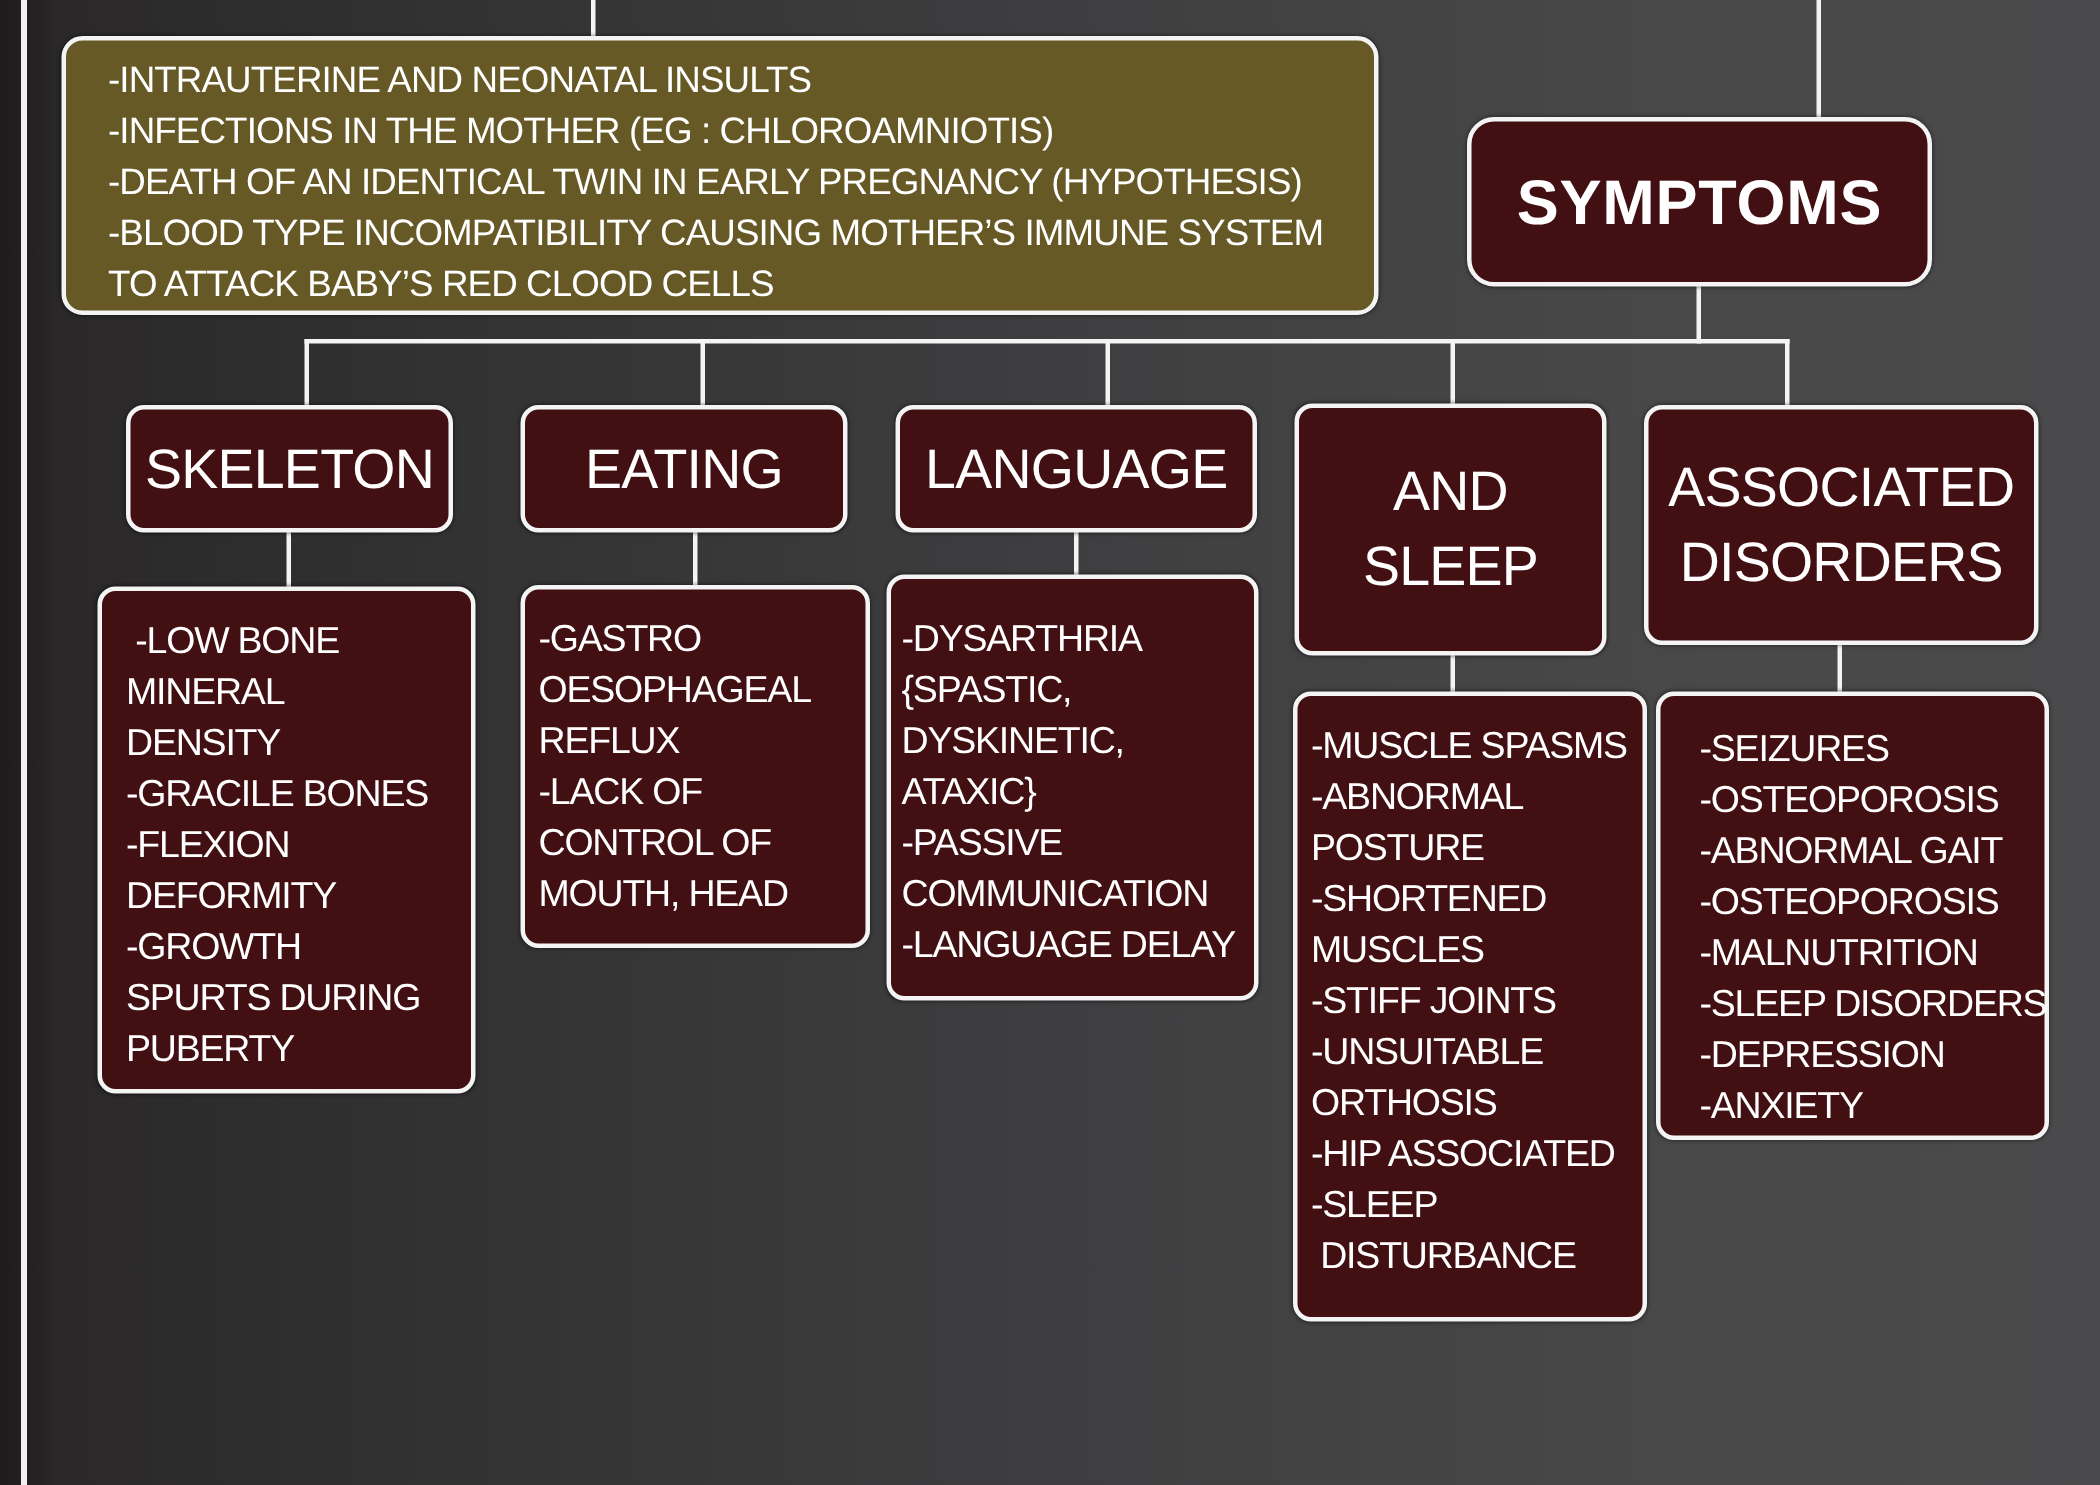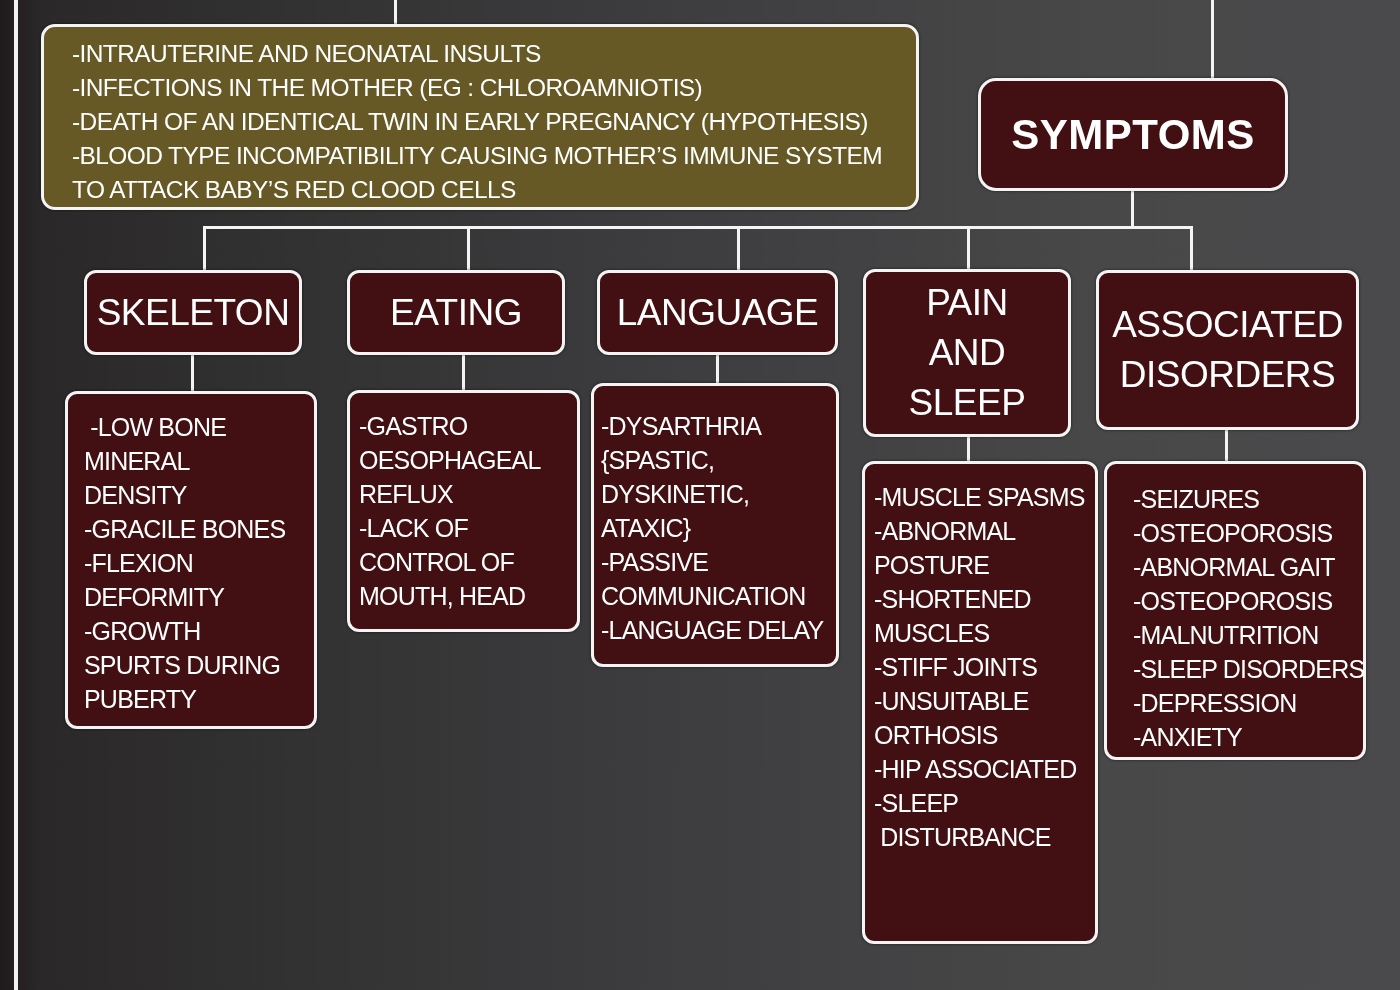--- a/index.html
+++ b/index.html
@@ -80,21 +80,20 @@
       <div>EATING</div>
     </div>
 </div>
 <div class="box cat" style="left:597px;top:270px;width:241px;height:85px;">
   <div>
       <div>LANGUAGE</div>
     </div>
 </div>
 <div class="box cat" style="left:863px;top:269px;width:208px;height:168px;">
   <div>
-    <div>PAIN</div>
     <div>AND</div>
     <div>SLEEP</div>
   </div>
 </div>
 <div class="box cat" style="left:1096px;top:270px;width:263px;height:160px;">
   <div>
     <div>ASSOCIATED</div>
     <div>DISORDERS</div>
   </div>
 </div>
@@ -123,21 +122,21 @@
 <div class="box list" style="left:591px;top:383px;width:248px;height:284px;padding-left:7px;padding-top:23px;">
   <div class="item" style="white-space: pre;">-DYSARTHRIA</div>
   <div class="item" style="white-space: pre;">{SPASTIC,</div>
   <div class="item" style="white-space: pre;">DYSKINETIC,</div>
   <div class="item" style="white-space: pre;">ATAXIC}</div>
   <div class="item" style="white-space: pre;">-PASSIVE</div>
   <div class="item" style="white-space: pre;">COMMUNICATION</div>
   <div class="item" style="white-space: pre;">-LANGUAGE DELAY</div>
 </div>
 
-<div class="box list" style="left:862px;top:461px;width:236px;height:483px;padding-left:9px;">
+<div class="box list" style="left:862px;top:461px;width:236px;height:420px;padding-left:9px;">
   <div class="item" style="white-space: pre;">-MUSCLE SPASMS</div>
   <div class="item" style="white-space: pre;">-ABNORMAL</div>
   <div class="item" style="white-space: pre;">POSTURE</div>
   <div class="item" style="white-space: pre;">-SHORTENED</div>
   <div class="item" style="white-space: pre;">MUSCLES</div>
   <div class="item" style="white-space: pre;">-STIFF JOINTS</div>
   <div class="item" style="white-space: pre;">-UNSUITABLE</div>
   <div class="item" style="white-space: pre;">ORTHOSIS</div>
   <div class="item" style="white-space: pre;">-HIP ASSOCIATED</div>
   <div class="item" style="white-space: pre;">-SLEEP</div>

